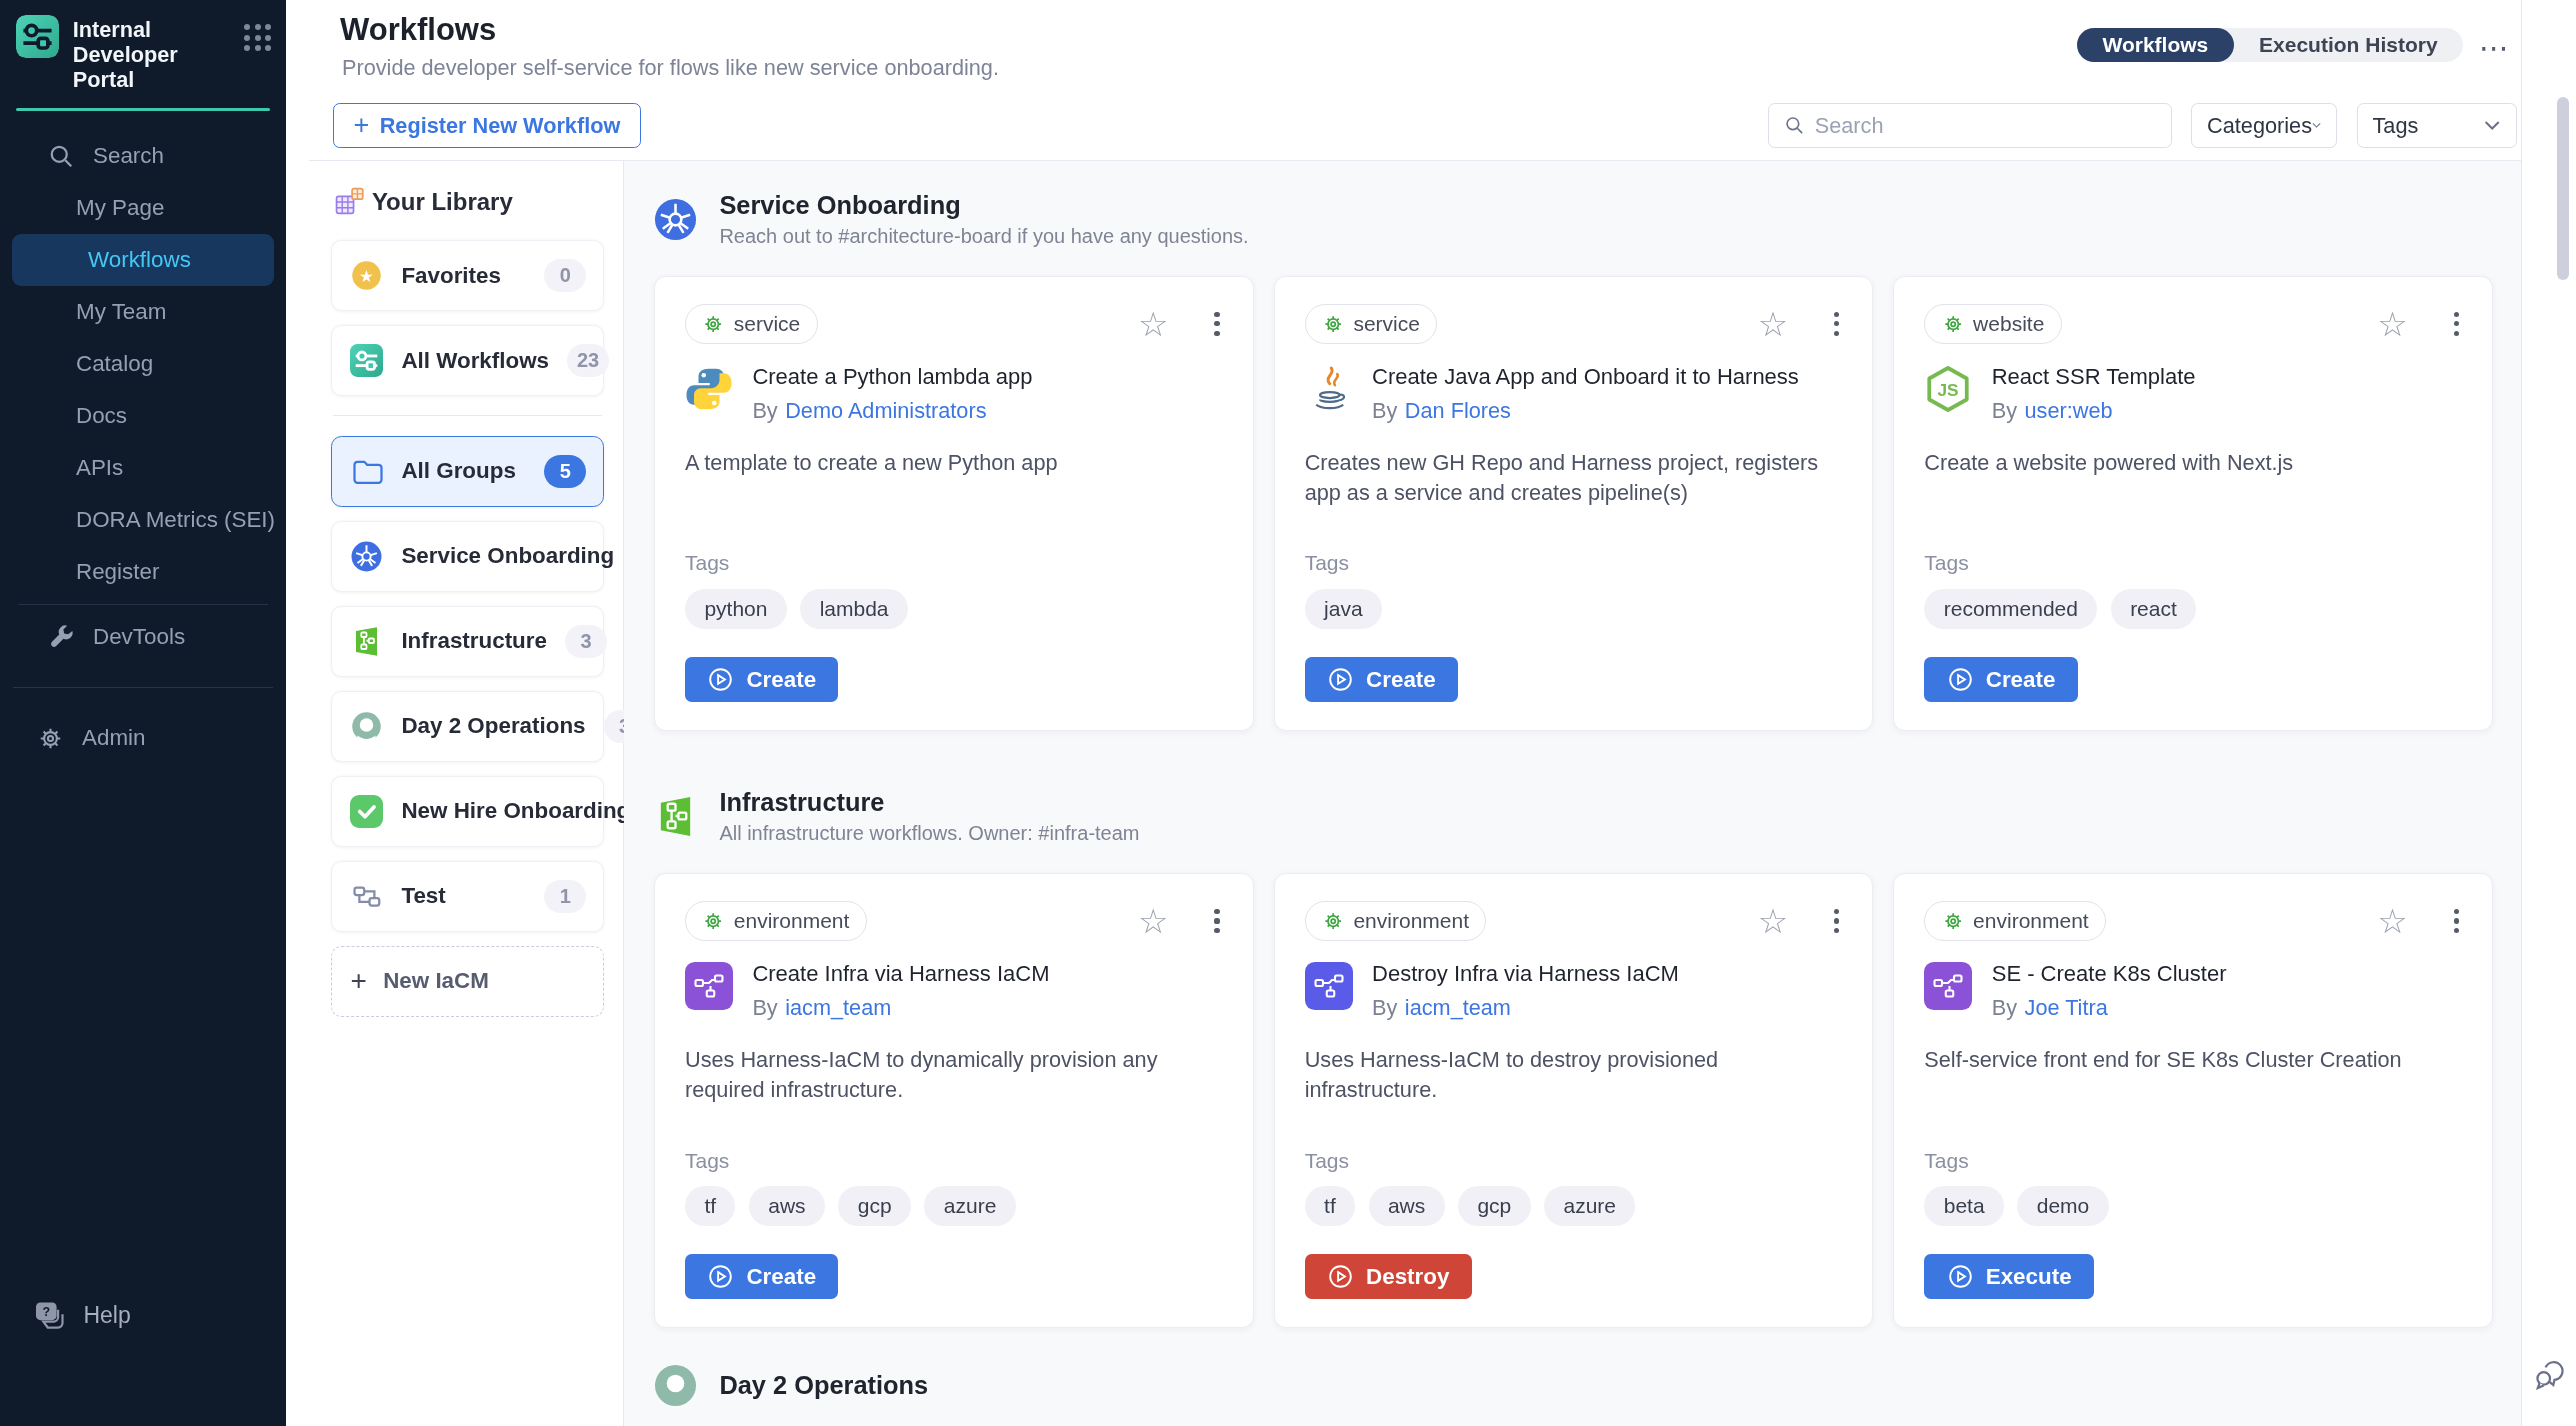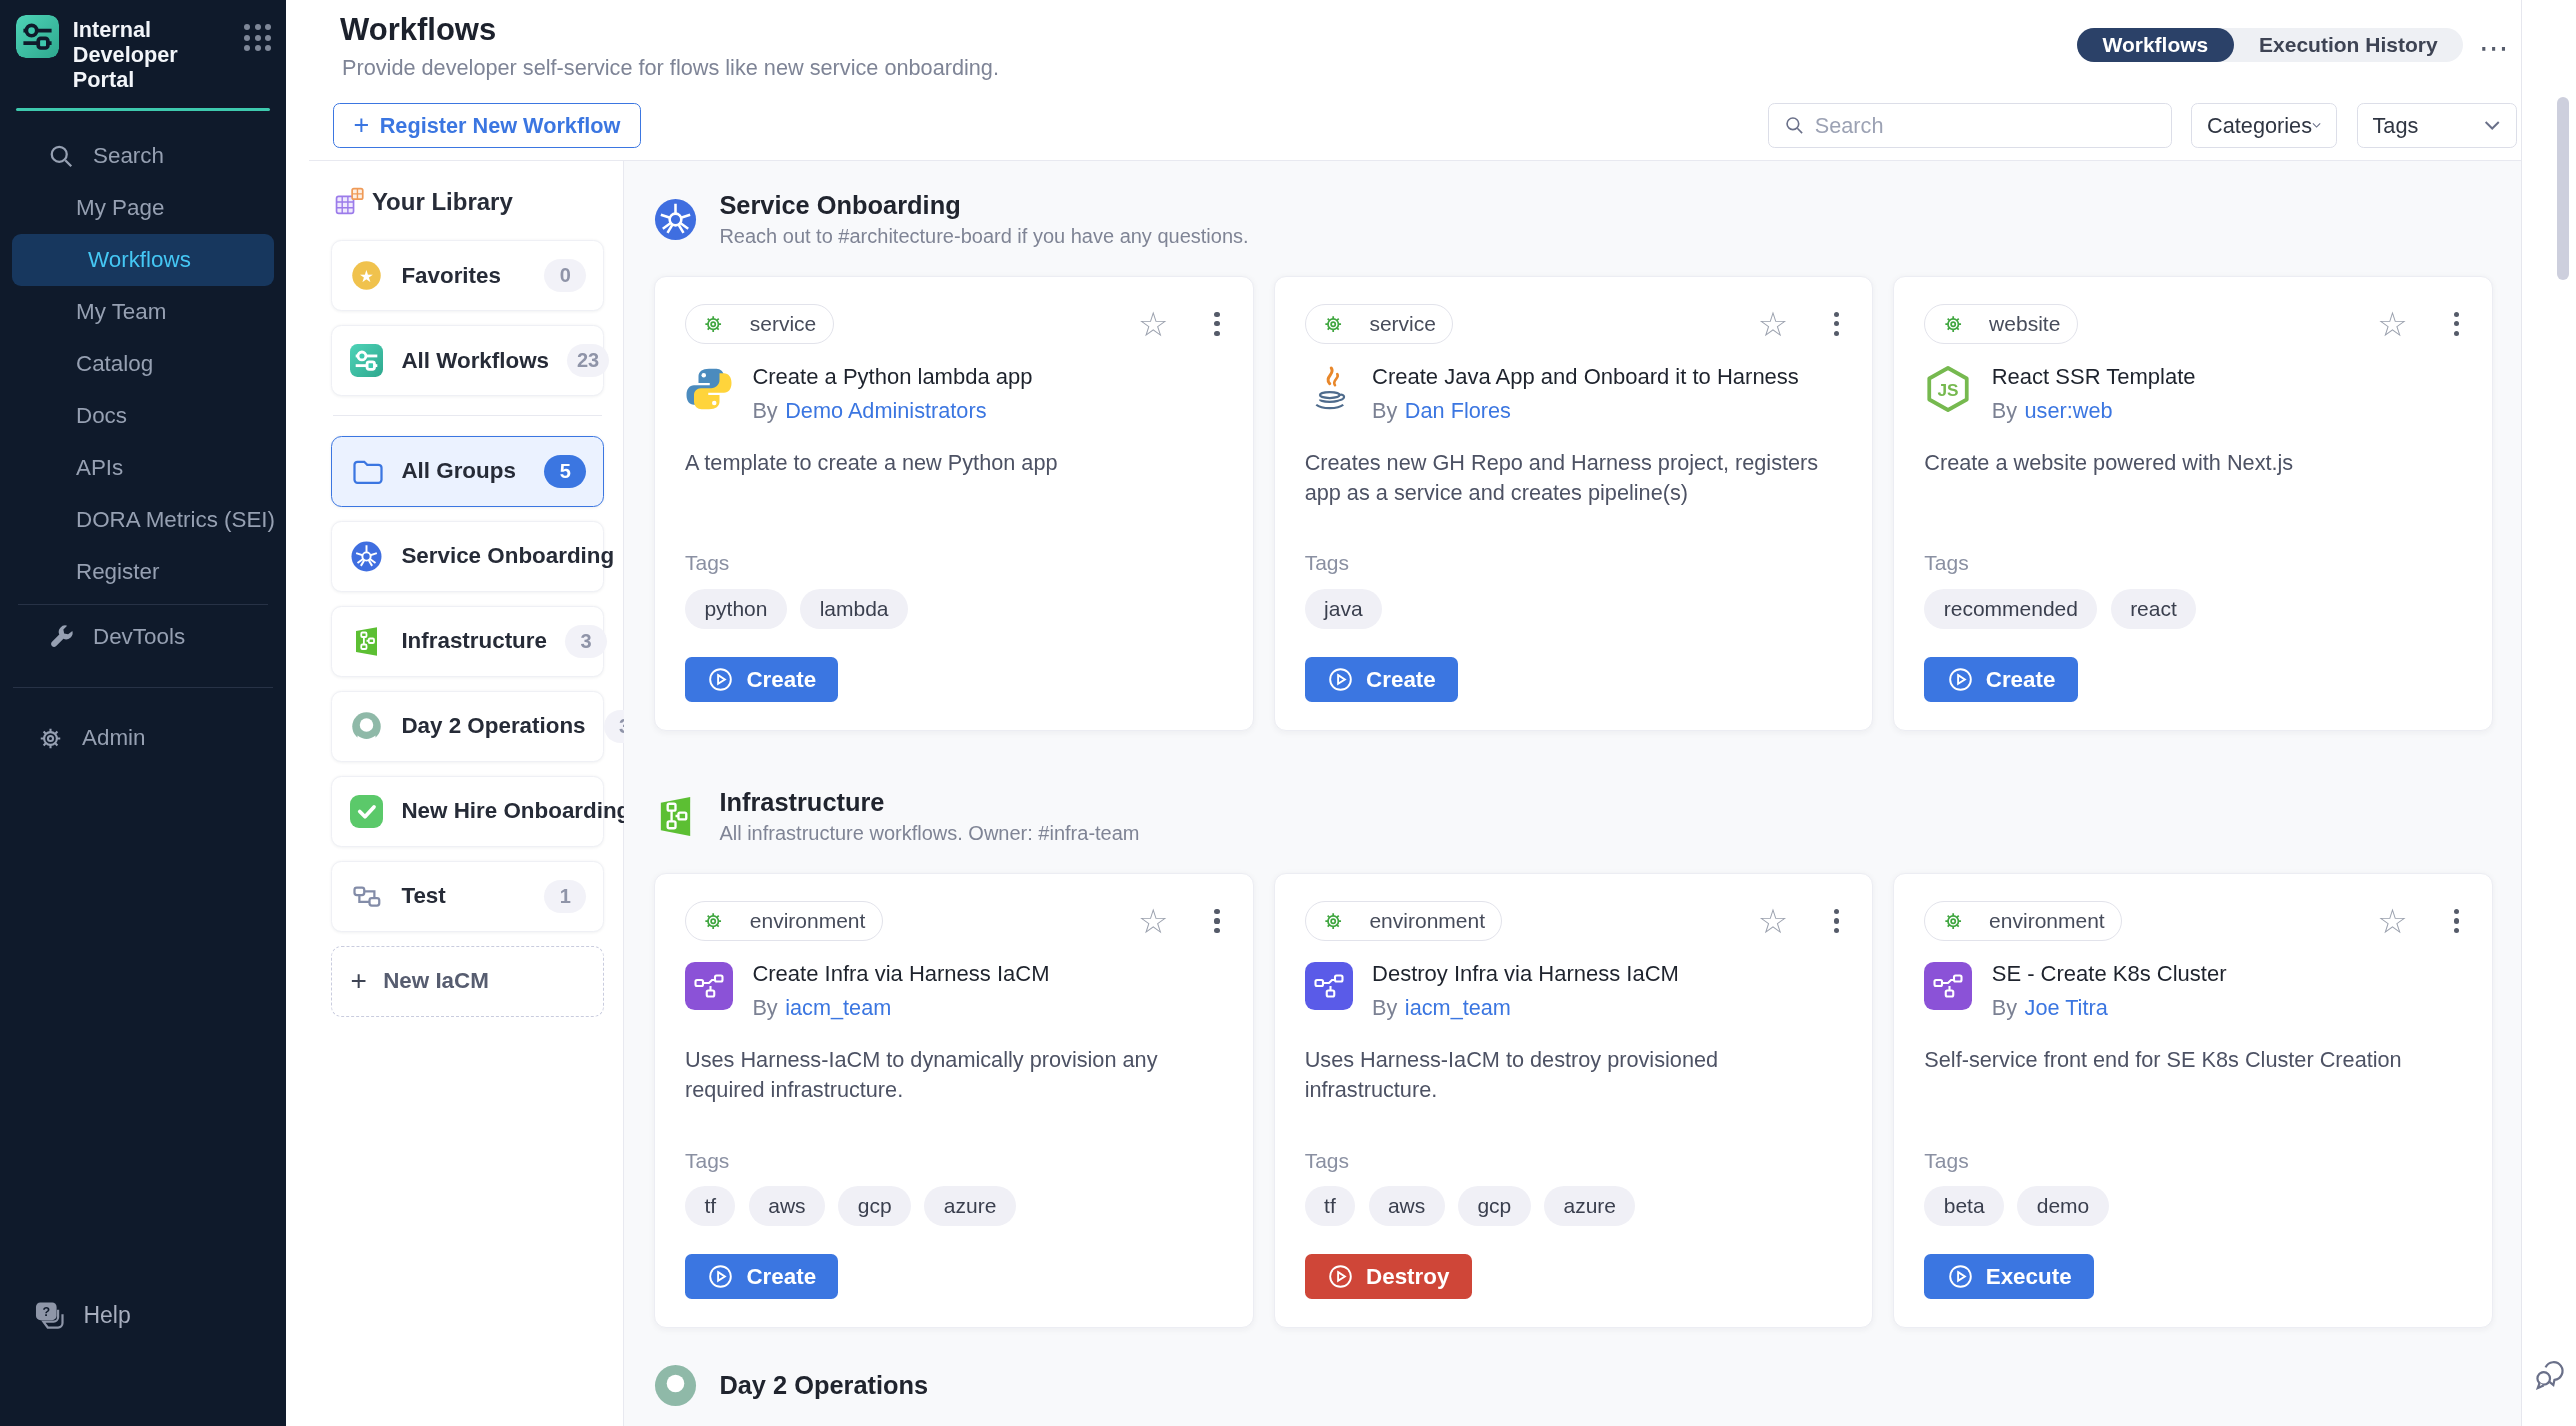--- a/index.html
+++ b/index.html
@@ -75,21 +75,21 @@
 
   
   .cards-area { flex:1; background:#F8F9FB; padding:30px 28px 0 30px; overflow:hidden; }
   .section-header { display:flex; align-items:center; gap:22.4px; margin-bottom:28px; }
   .sec-icon { width:43px; height:43px; flex:0 0 43px; }
   .sec-title { font-size:25.4px; font-weight:700; color:#20242E; }
   .sec-sub { font-size:20px; color:#7F8495; margin-top:5.2px; }
   .grid { display:grid; grid-template-columns:repeat(3,minmax(0,1fr)); gap:20px; margin-bottom:57px; }
   .card { height:455px; background:#fff; border:0.7px solid #ECEDF3; border-radius:12px; box-shadow:0 1.5px 6px rgba(33,40,60,.05); padding:27px 30px 28px 30px; display:flex; flex-direction:column; }
   .card-top { display:flex; align-items:center; }
-  .cat-pill { display:flex; align-items:center; gap:25px; border:1.1px solid #E2E3EB; border-radius:746px; padding:6.7px 16.4px; font-size:21px; color:#474C5B;justify-content:space-between; }
+  .cat-pill { display:flex; align-items:center; gap:9px; border:1.1px solid #E2E3EB; border-radius:746px; padding:6.7px 16.4px; font-size:21px; color:#474C5B;justify-content:space-between; }
   .cat-pill svg { width:22.4px; height:22.4px; }
   .card-top .sp { flex:1; }
   .star { font-size:34px; color:#9BA1AE; line-height:1; cursor:pointer; }
   .kebab { display:flex; flex-direction:column; gap:4.5px; margin-left:43px; padding:3px; cursor:pointer; }
   .kebab i { width:5.2px; height:5.2px; border-radius:50%; background:#555B69; }
   .card-head { display:flex; gap:19.4px; margin-top:21px; align-items:flex-start; }
   .card-logo { width:48px; height:48px; flex:0 0 48px; }
   .card-title { font-size:22px; font-weight:400; color:#1E232D; line-height:1.1;text-align:center; }
   .byline { margin-top:9px; font-size:21.7px; color:#7B8193; }
   .byline a { color:#3B76E1; text-decoration:none; margin-left:7.5px; cursor:pointer; }

